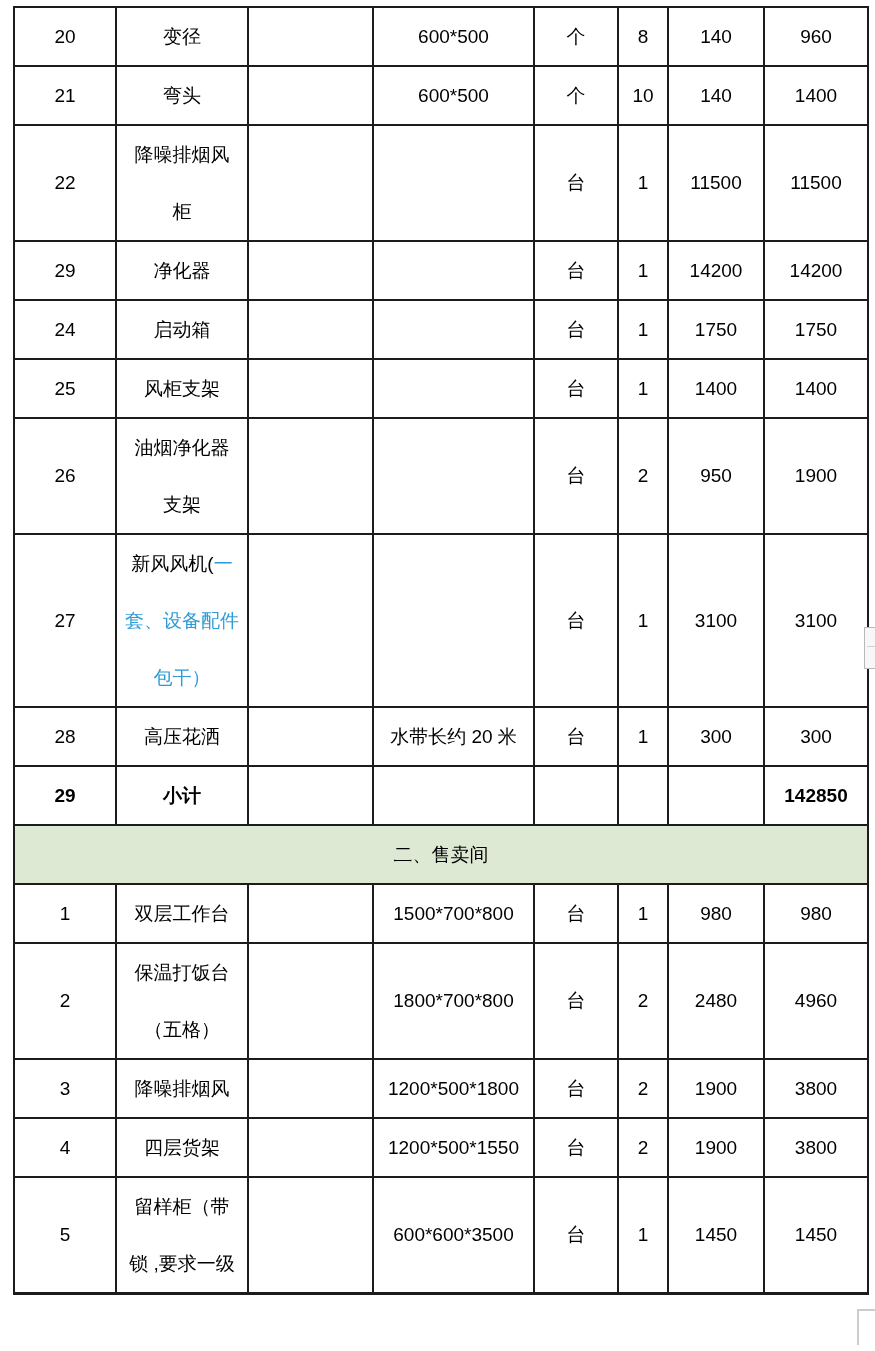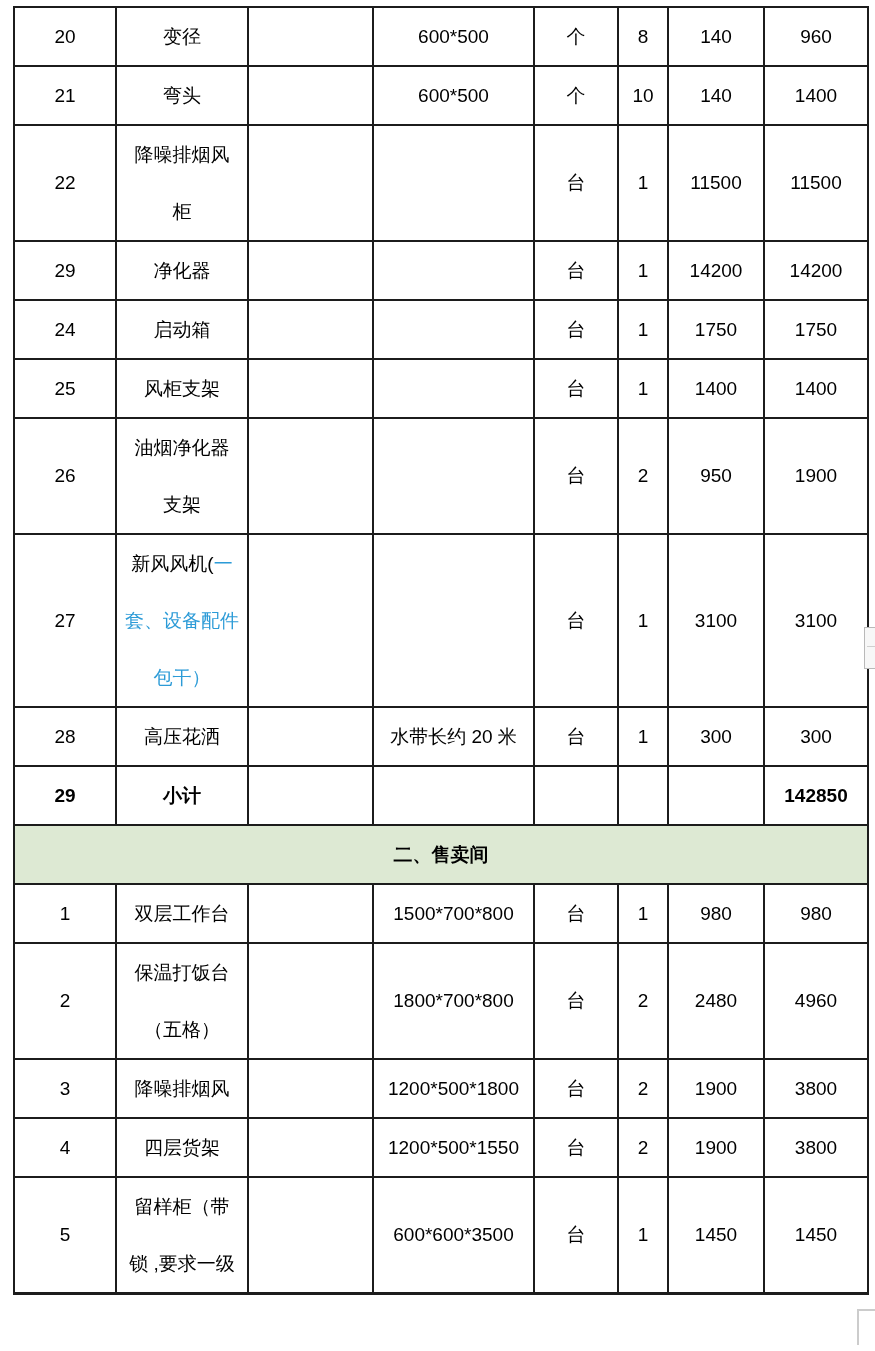--- a/index.html
+++ b/index.html
@@ -20,21 +20,21 @@
     font-size:19px;color:#000;padding:0 4px;
     height:57px;line-height:24px;
     overflow:hidden;
   }
   table.quote tr:last-child td{border-bottom:3px solid var(--line,#1c1c1c);border-radius:11px;}
   td.c-name{padding:0 6px;}
   .nl{line-height:57px;white-space:nowrap;}
   tr.bold td{font-weight:bold;}
   td.section{
     background:var(--section-bg,#dde9d3);
-    font-weight:bold;height:52px;font-size:19px;
+    font-weight:normal;height:52px;font-size:19px;
   }
   .blue{color:var(--blue,#2c9bd7);}
 
   .scroll-thumb{
     position:absolute;left:864px;top:627px;width:14px;height:40px;
     background:#f7f7f7;border:1px solid #b9b9b9;border-right:none;
   }
   .scroll-thumb::after{
     content:"";position:absolute;left:2px;right:2px;top:18px;
     border-top:1px solid #cfcfcf;

